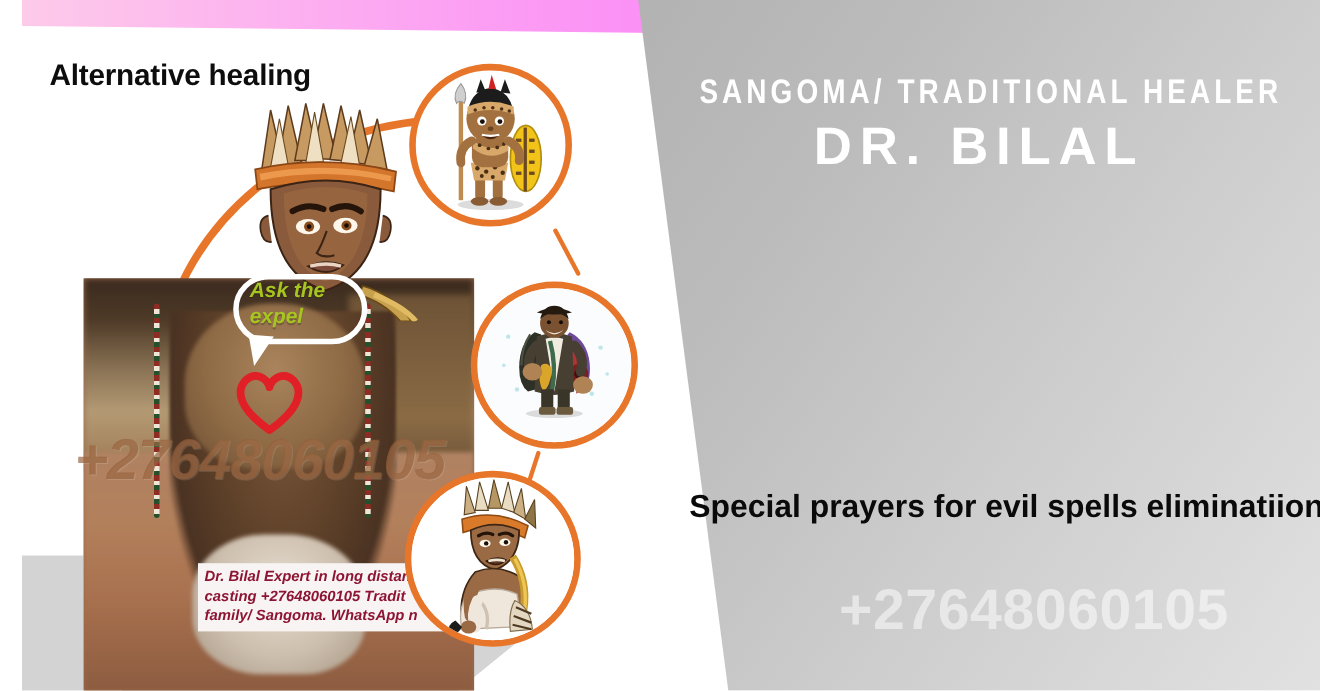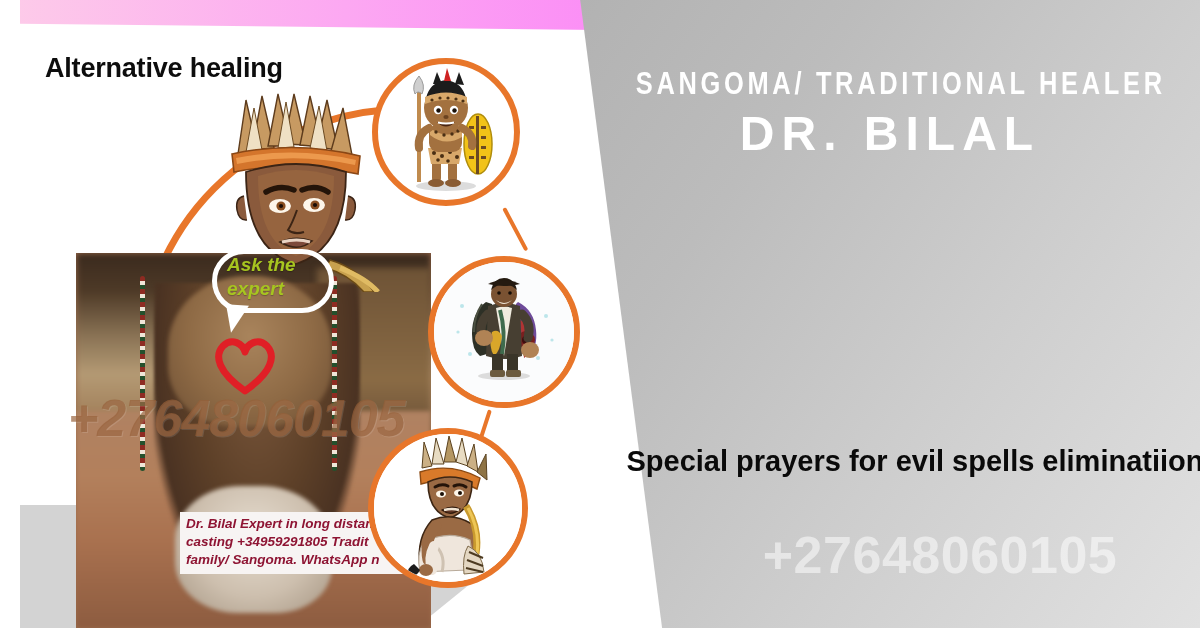--- a/index.html
+++ b/index.html
@@ -334,31 +334,31 @@
       <path d="M100 150 q16 -7 32 -1 q-14 12 -32 1 Z" fill="#7d4a3a" stroke="#3b2415" stroke-width="1.6"></path>
       <path d="M102 150 q15 -4 28 0" stroke="#e9d4c4" stroke-width="3" fill="none"></path>
 
       <path d="M150 168 q28 8 44 32 l-10 0 q-16 -18 -38 -24 Z" fill="#c8a14e" stroke="#6b4a16" stroke-width="1.4"></path>
       <path d="M160 176 q26 10 38 24" stroke="#e0bb63" stroke-width="5" fill="none"></path>
     </g>
   </svg>
 
   <div id="speech-tail"></div>
   <div id="speech-bubble"></div>
-  <div id="ask-expert">Ask the expert</div>
+  <div id="ask-expert">Ask the expel</div>
 
   <svg id="heart-outline" viewBox="0 0 70 62">
     <path d="M35 57 C 8 38, 4 22, 13 12 C 22 3, 33 10, 35 18 C 37 10, 48 3, 57 12 C 66 22, 62 38, 35 57 Z" fill="none" stroke="#e01f26" stroke-width="7" stroke-linejoin="round"></path>
   </svg>
 
   <div id="photo-watermark">+27648060105</div>
 
   <div id="photo-caption">
     <p>Dr. Bilal Expert in long distan</p>
-    <p>casting +34959291805 Tradit</p>
+    <p>casting +27648060105 Tradit</p>
     <p>family/ Sangoma. WhatsApp n</p>
   </div>
 
   <div class="connector" id="conn-1"></div>
   <div class="connector" id="conn-2"></div>
 
   <div class="circle-badge" id="circle-1">
     <svg viewBox="0 0 136 136" width="136" height="136">
       <ellipse cx="68" cy="122" rx="30" ry="5" fill="#dcdcdc"></ellipse>
 

